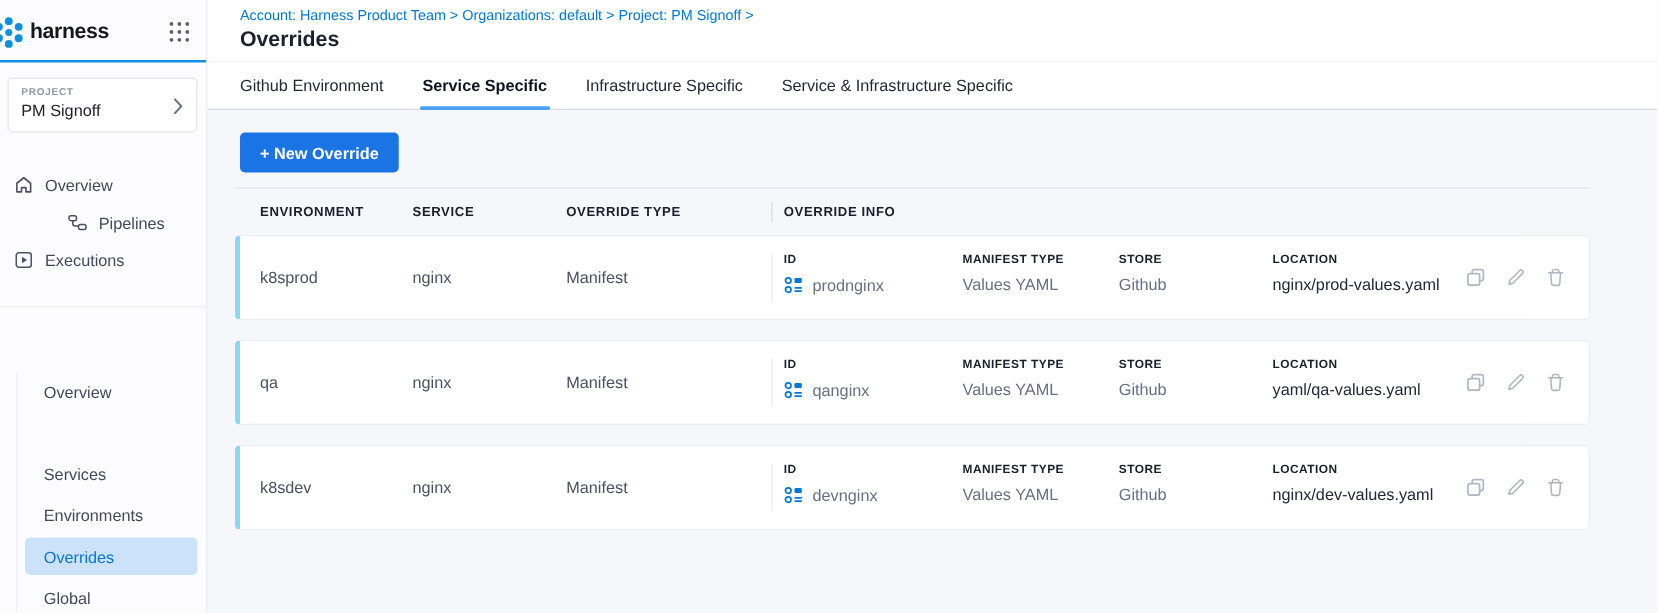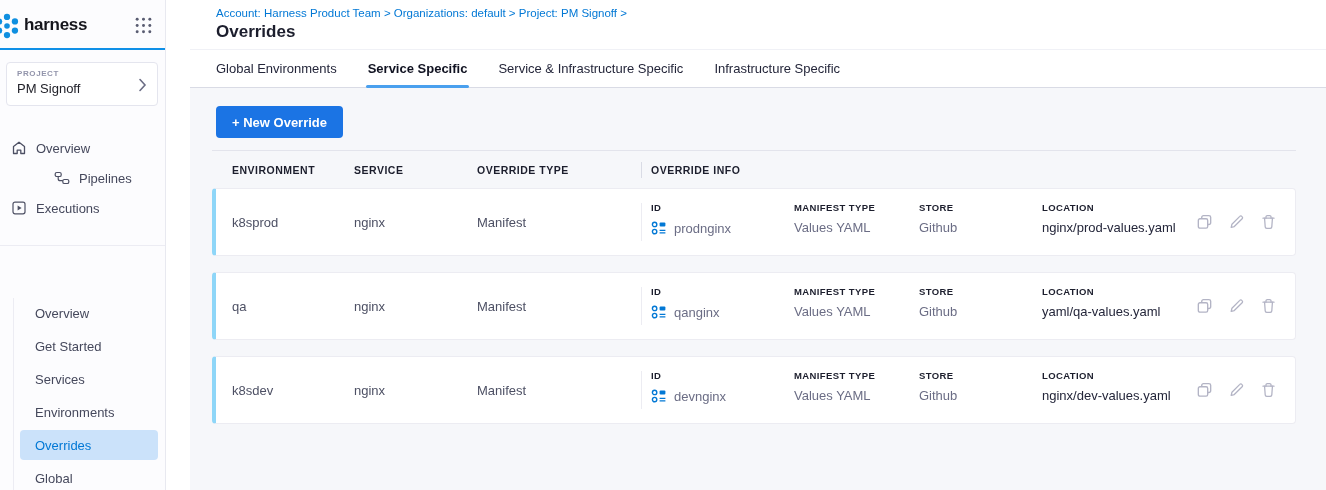--- a/index.html
+++ b/index.html
@@ -1,21 +1,21 @@
 <!DOCTYPE html>
 <html><head>
 <meta charset="utf-8">
 <style>
   * { margin:0; padding:0; box-sizing:border-box; }
   html,body { width:1326px; height:490px; overflow:hidden; }
   body {
     font-family:"Liberation Sans","DejaVu Sans",sans-serif;
     background:#ffffff; color:#22222a; position:relative;
   }
-  .app { position:absolute; inset:0; display:flex;gap:24px; }
+  .app { position:absolute; inset:0; display:flex; }
 
   
   .sidebar {
     position:relative; width:166px; height:100%; flex:0 0 166px;
     background:#fcfcfe; border-right:1px solid #e8e9f0; overflow:hidden;
   }
   .sb-header {
     position:absolute; top:0; left:0; right:0; height:50px;
     border-bottom:2px solid #0f90e7; display:flex; align-items:center;
   }
@@ -189,23 +189,20 @@
     </div>
 
     <div class="sb-divider"></div>
 
 
     <div class="submenu-guide"></div>
 
     <div class="sub-item sub-0">
       <span>Overview</span>
     </div>
-    <div class="sub-item sub-1">
-      <span>Get Started</span>
-    </div>
     <div class="sub-item sub-2">
       <span>Services</span>
     </div>
     <div class="sub-item sub-3">
       <span>Environments</span>
     </div>
     <div class="sub-item sub-4 active">
       <span>Overrides</span>
     </div>
     <div class="sub-item sub-5">
@@ -213,24 +210,24 @@
     </div>
   </aside>
 
   <main class="main">
     <div class="page-header">
       <div class="breadcrumb">Account: Harness Product Team &gt; Organizations: default &gt; Project: PM Signoff &gt;</div>
       <div class="page-title">Overrides</div>
     </div>
 
     <div class="tabbar">
-      <div class="tab">Global Environments</div>
+      <div class="tab">Github Environment</div>
       <div class="tab active">Service Specific</div>
+      <div class="tab">Infrastructure Specific</div>
       <div class="tab">Service &amp; Infrastructure Specific</div>
-      <div class="tab">Infrastructure Specific</div>
     </div>
 
     <div class="content">
       <button class="btn-new">+ New Override</button>
       <div class="content-divider"></div>
 
       <div class="thead">
         <div class="th th-env">ENVIRONMENT</div>
         <div class="th th-svc">SERVICE</div>
         <div class="th th-type">OVERRIDE TYPE</div>

